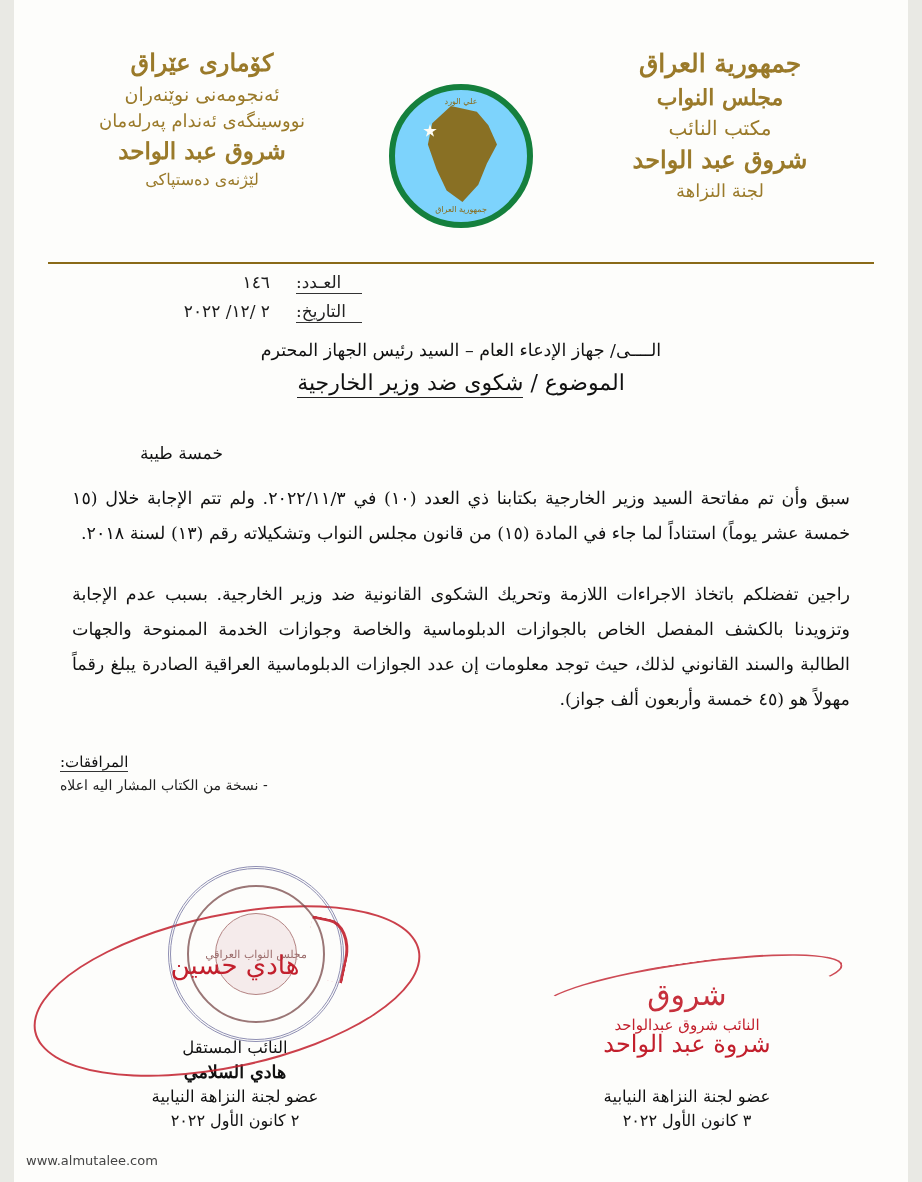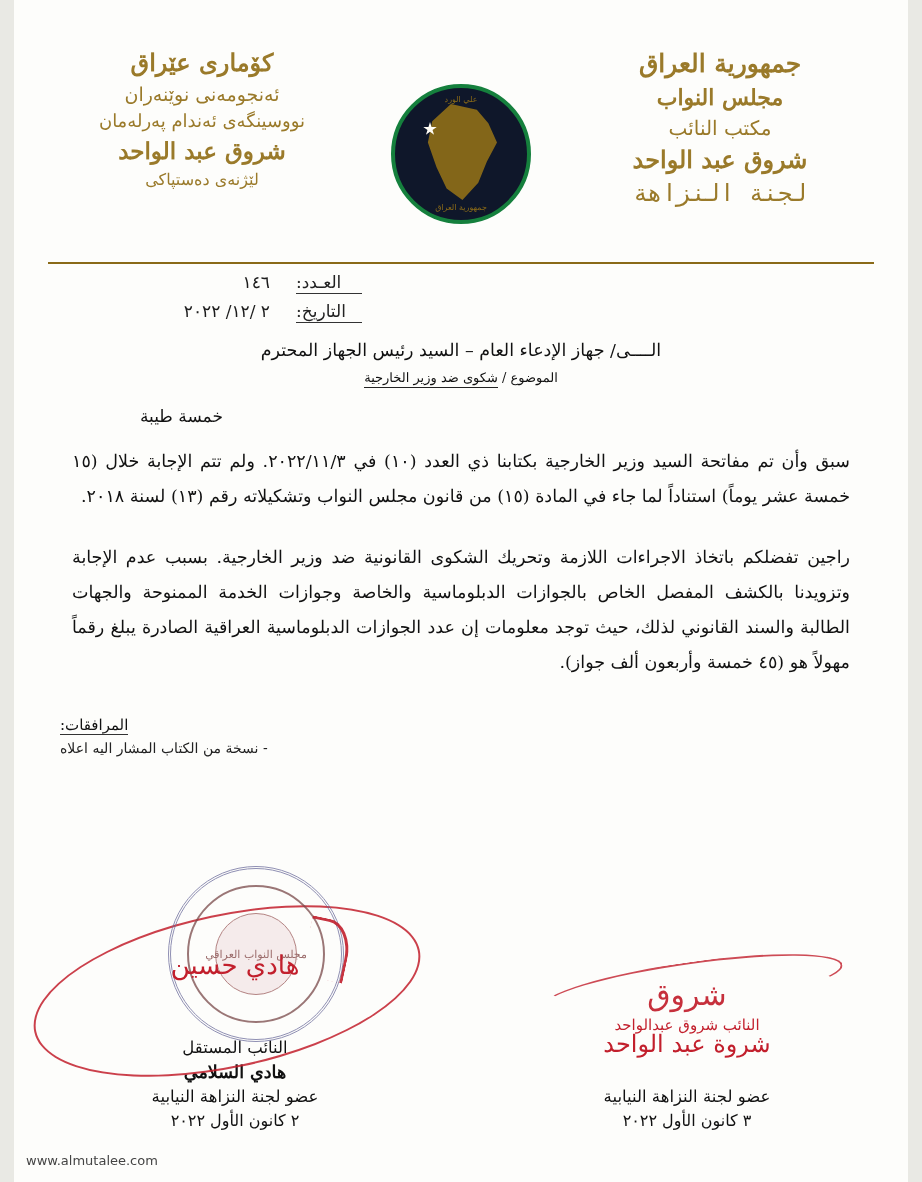--- a/index.html
+++ b/index.html
@@ -42,38 +42,38 @@
   .lh-right .ln, .lh-left .ln {
     font-family: "DejaVu Serif", serif;
     line-height: 1.45;
     letter-spacing: 1px;
     white-space: nowrap;
   }
   .lh-right .ln:nth-child(1) { font-size: 25px; font-weight: bold; }
   .lh-right .ln:nth-child(2) { font-size: 22px; font-weight: bold; }
   .lh-right .ln:nth-child(3) { font-size: 20px; }
   .lh-right .ln:nth-child(4) { font-size: 24px; font-weight: bold; }
-  .lh-right .ln:nth-child(5) { font-size: 24px; font-family: Liberation Mono, monospace; }
+  .lh-right .ln:nth-child(5) { font-size: 18px; }
 
   .lh-left .ln:nth-child(1) { font-size: 24px; font-weight: bold; }
   .lh-left .ln:nth-child(2) { font-size: 19px; }
   .lh-left .ln:nth-child(3) { font-size: 18px; }
   .lh-left .ln:nth-child(4) { font-size: 23px; font-weight: bold; }
   .lh-left .ln:nth-child(5) { font-size: 16px; }
 
   .emblem {
     position: absolute;
     top: 38px;
     left: 50%;
     transform: translateX(-50%);
     width: 132px;
     height: 132px;
     border-radius: 50%;
-    border: 4px solid #15803d;
-    background: #0f172a;
+    border: 6px solid #15803d;
+    background: #7dd3fc;
     overflow: hidden;
   }
   .emblem .map {
     position: absolute;
     top: 16px;
     left: 50%;
     transform: translateX(-50%);
     width: 72px;
     height: 96px;
     background: #8a6a18;
@@ -149,22 +149,22 @@
     color: #111;
     font-family: "DejaVu Serif", serif;
   }
   .addr {
     text-align: center;
     font-size: 17.5px;
     margin-bottom: 10px;
   }
   .subject {
     text-align: center;
-    font-size: 13px;
-    margin-bottom: 21px;
+    font-size: 22px;
+    margin-bottom: 48px;
   }
   .subject .u {
     border-bottom: 1px solid #222;
     padding-bottom: 2px;
   }
   .greeting {
     text-align: left;
     font-size: 17px;
     margin: 0 0 18px 80px;
   }

